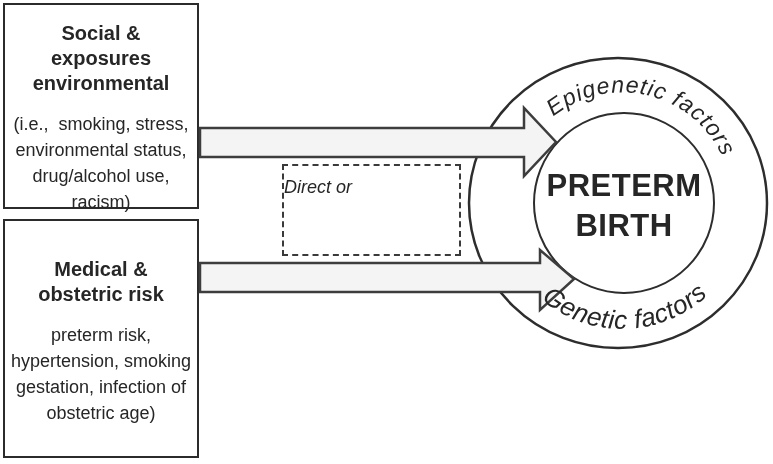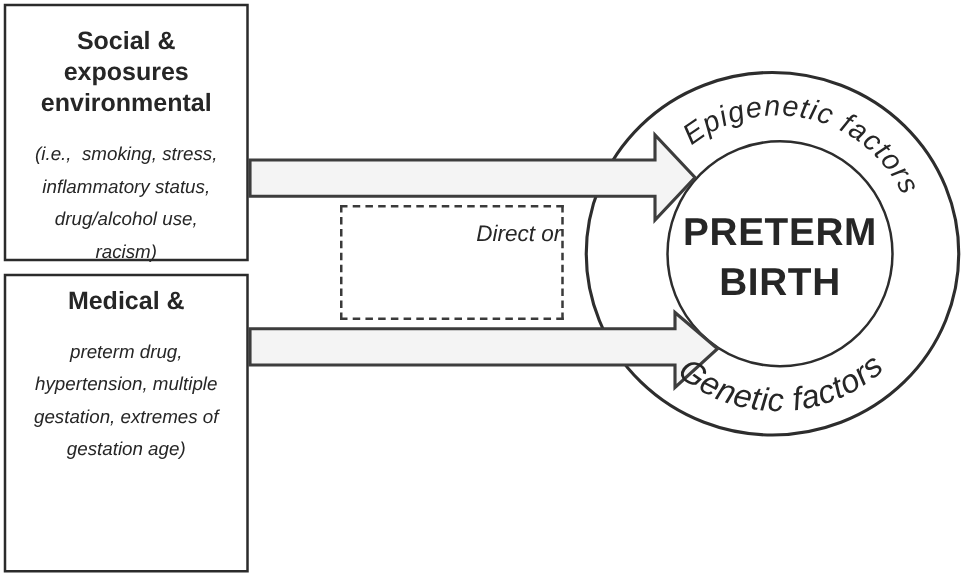--- a/index.html
+++ b/index.html
@@ -12,31 +12,31 @@
     overflow:hidden;
   }
   .factor-box{
     position:absolute;
     box-sizing:border-box;
     border:2px solid #2b2b2b;
     background:#ffffff;
     text-align:center;
   }
   #social-box{left:3px;top:3px;width:196px;height:206px;padding-top:16px;}
-  #medical-box{left:3px;top:219px;width:196px;height:239px;padding-top:8px;}
+  #medical-box{left:3px;top:219px;width:196px;height:239px;padding-top:36px;}
   .box-title{font-weight:bold;font-size:20px;line-height:25px;margin-bottom:15px;}
-  .box-body{font-size:15px;line-height:26px;font-style:italic;}
+  .box-body{font-size:18px;line-height:26px;}
   .line{white-space:pre;}
   #pathways-box{
     position:absolute;
     box-sizing:border-box;
-    left:272px;top:164px;width:179px;height:92px;
+    left:282px;top:164px;width:179px;height:92px;
     border:2px dashed #3a3a3a;
     background:transparent;
-    text-align:right;
+    text-align:left;
     font-style:italic;
     font-size:18px;line-height:28px;
     padding-top:7px;
   }
   #diagram-svg{position:absolute;left:0;top:0;}
   .ring-label{
     font-style:italic;
     font-size:23px;
     letter-spacing:1px;
     fill:#262626;
@@ -61,35 +61,36 @@
 <div id="canvas">
 
   <div id="social-box" class="factor-box">
     <div class="box-title">
       <div class="line">Social &amp;</div>
       <div class="line">exposures</div>
       <div class="line">environmental</div>
     </div>
     <div class="box-body">
       <div class="line">(i.e.,  smoking, stress,</div>
-      <div class="line">inflammatory status,</div>
+      <div class="line">environmental status,</div>
       <div class="line">drug/alcohol use,</div>
       <div class="line">racism)</div>
     </div>
   </div>
 
   <div id="medical-box" class="factor-box">
     <div class="box-title">
       <div class="line">Medical &amp;</div>
+      <div class="line">obstetric risk</div>
     </div>
     <div class="box-body">
-      <div class="line">preterm drug,</div>
-      <div class="line">hypertension, multiple</div>
-      <div class="line">gestation, extremes of</div>
-      <div class="line">gestation age)</div>
+      <div class="line">preterm risk,</div>
+      <div class="line">hypertension, smoking</div>
+      <div class="line">gestation, infection of</div>
+      <div class="line">obstetric age)</div>
     </div>
   </div>
 
   <div id="pathways-box">
     <div class="line">Direct or</div>
   </div>
 
   <svg id="diagram-svg" width="773" height="464" viewBox="0 0 773 464">
     <defs>
       <path id="arc-top" d="M 544 125 A 110 110 0 0 1 727 169" fill="none"></path>

